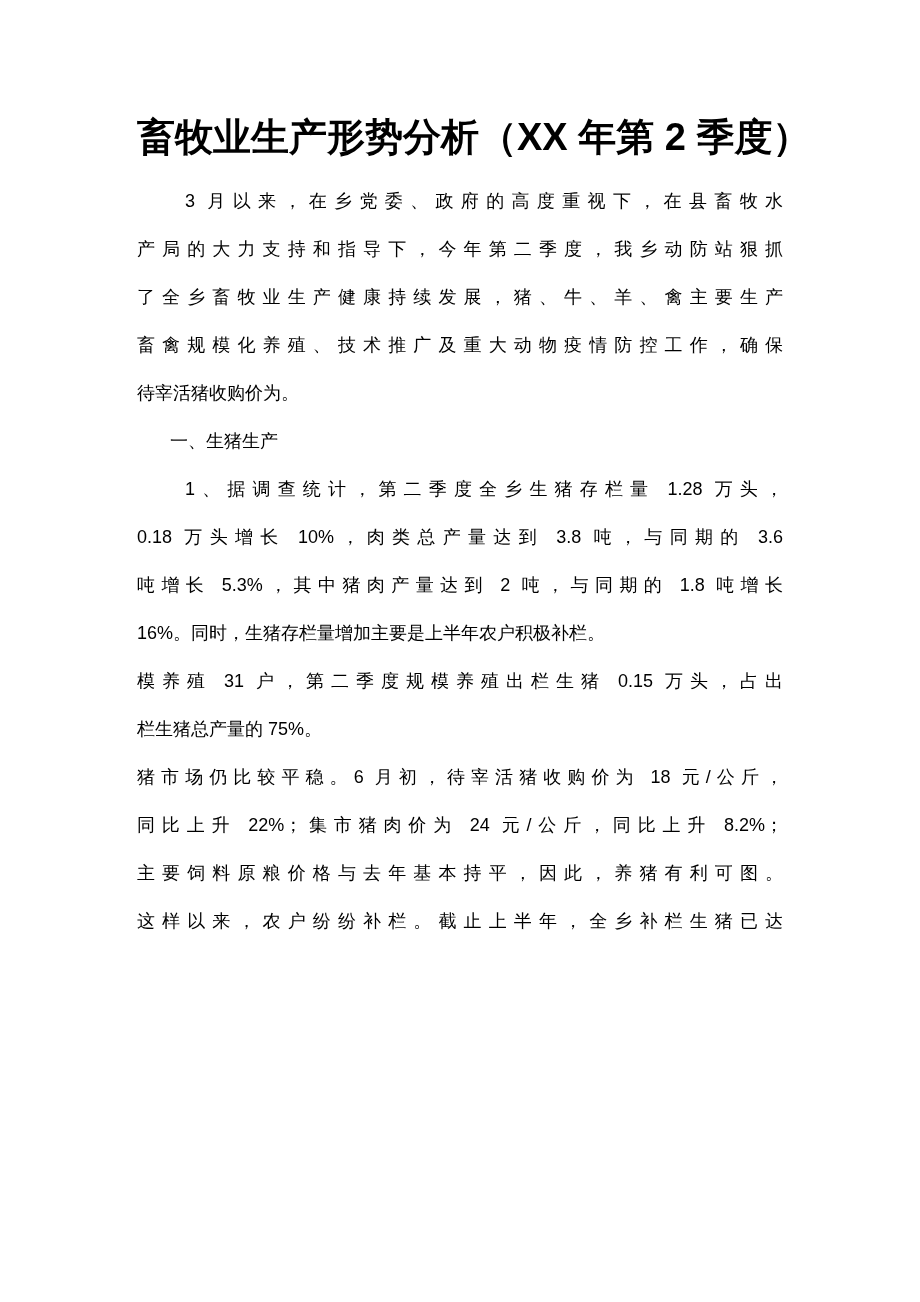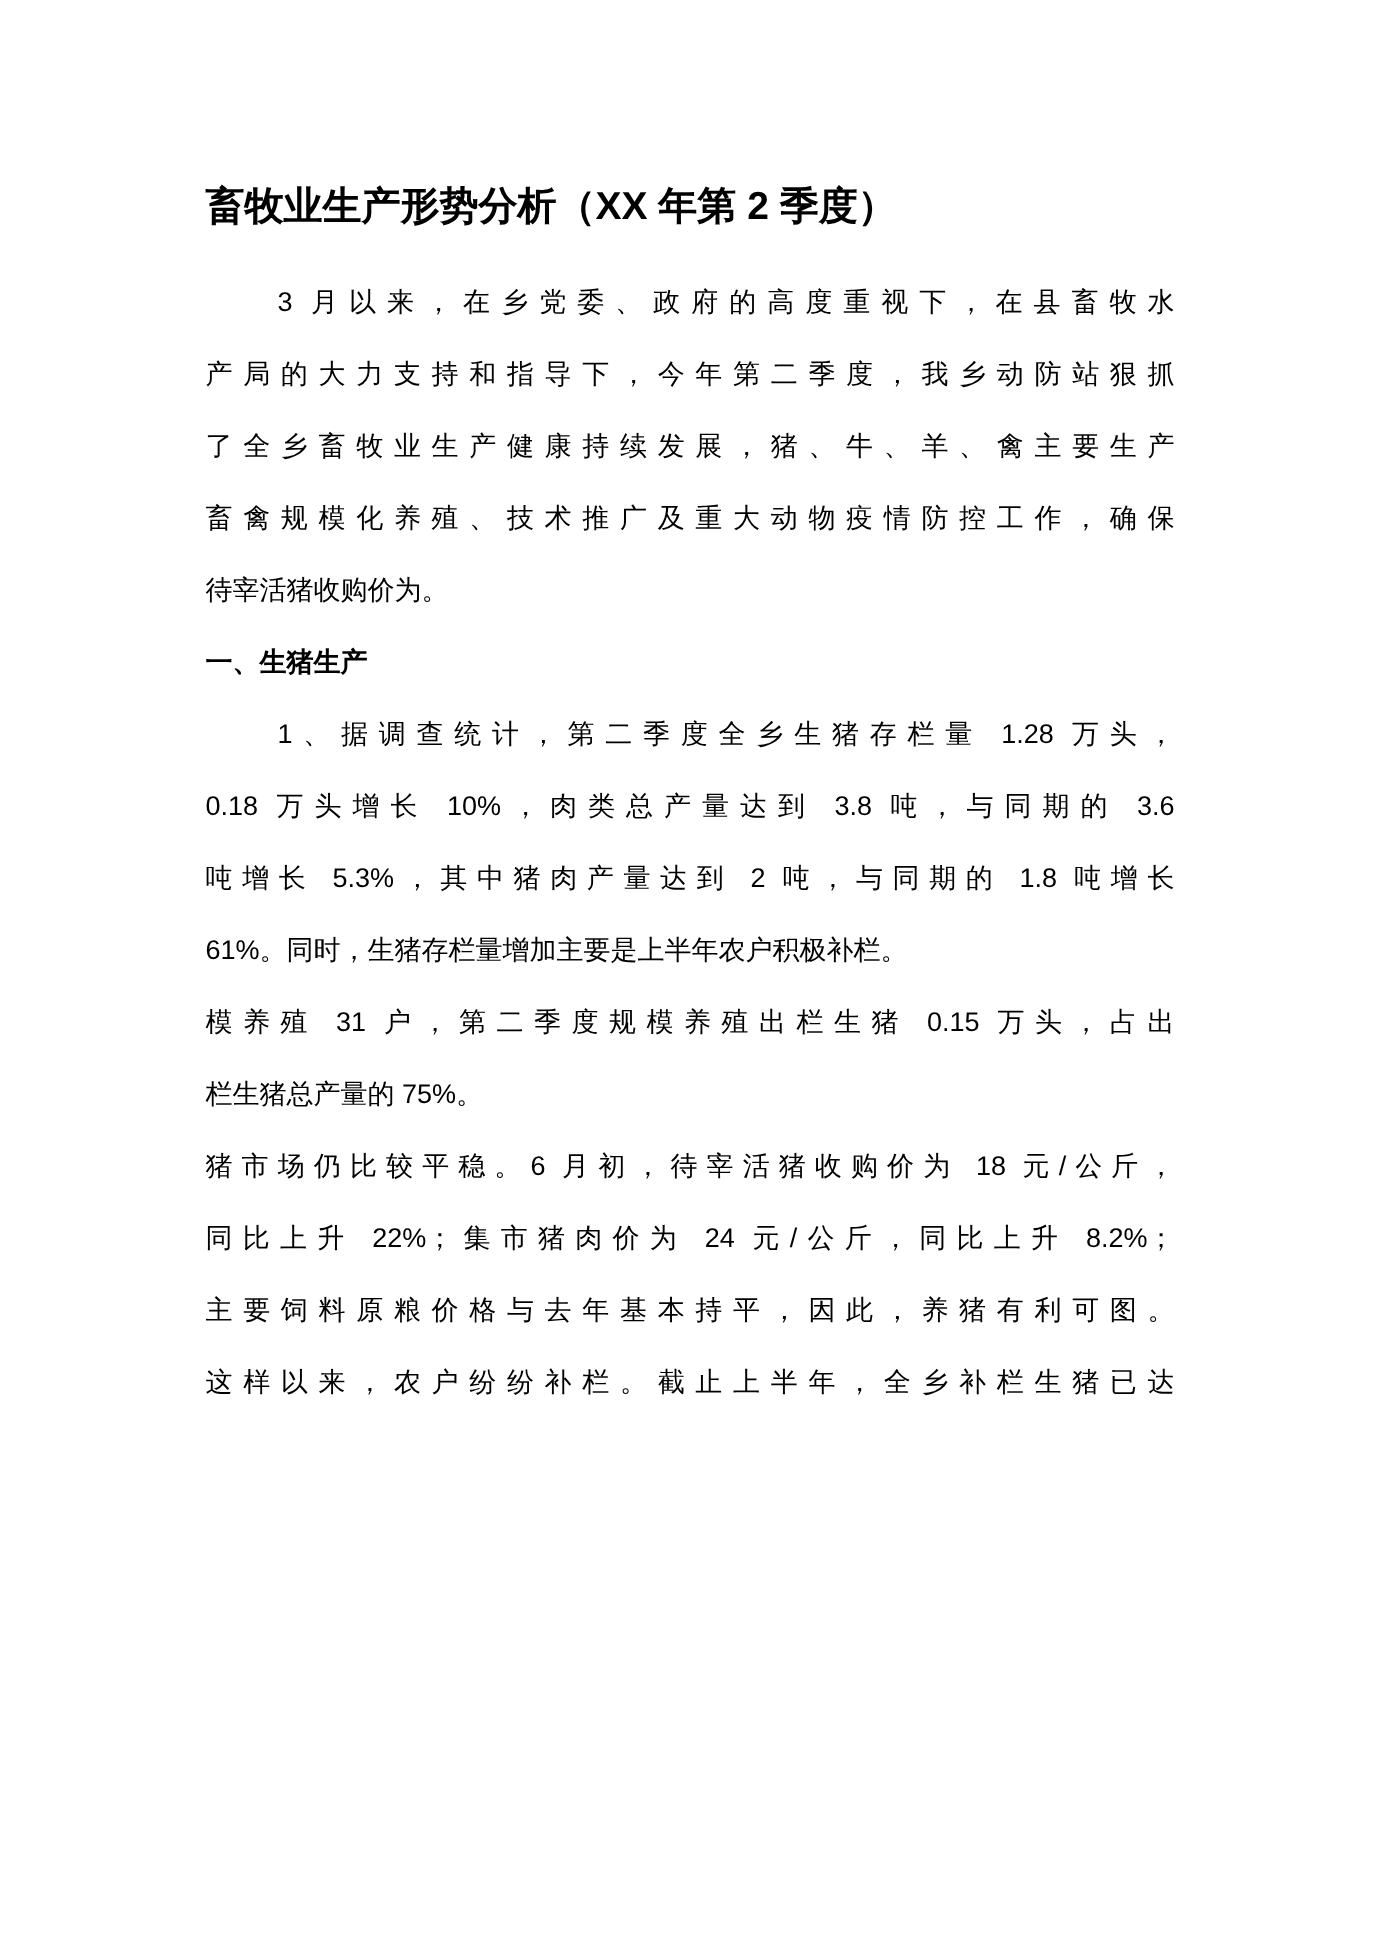--- a/index.html
+++ b/index.html
@@ -11,55 +11,55 @@
     font-family: "Liberation Sans", sans-serif;
     color: #000000;
     overflow: hidden;
   }
   .content {
     margin: 0 137px;
     padding-top: 106px;
     width: 646px;
   }
   .title {
-    font-size: 26px;
+    font-size: 38px;
     font-weight: bold;
     line-height: 63px;
-    text-align: left;
+    text-align: center;
     margin: 0 0 8px 0;
     white-space: nowrap;
   }
   .line {
     font-size: 18px;
     height: 48px;
     line-height: 48px;
     text-align: justify;
     overflow: hidden;
   }
   .line.just { text-align-last: justify; }
   .line.indent { text-indent: 48px; }
-  .line.heading { font-weight: bold; }
+  .line.heading { font-weight: normal; margin-left: 33px; }
 </style>
 </head>
 <body>
 
 <div class="doc">
   <div class="content">
     <h1 class="title">畜牧业生产形势分析（XX 年第 2 季度）</h1>
     <div>
         <div class="line just indent">3 月以来，在乡党委、政府的高度重视下，在县畜牧水</div>
         <div class="line just">产局的大力支持和指导下，今年第二季度，我乡动防站狠抓</div>
         <div class="line just">了全乡畜牧业生产健康持续发展，猪、牛、羊、禽主要生产</div>
         <div class="line just">畜禽规模化养殖、技术推广及重大动物疫情防控工作，确保</div>
         <div class="line">待宰活猪收购价为。</div>
         <div class="line heading">一、生猪生产</div>
         <div class="line just indent">1、据调查统计，第二季度全乡生猪存栏量 1.28 万头，</div>
         <div class="line just">0.18 万头增长 10%，肉类总产量达到 3.8 吨，与同期的 3.6</div>
         <div class="line just">吨增长 5.3%，其中猪肉产量达到 2 吨，与同期的 1.8 吨增长</div>
-        <div class="line">61%。同时，生猪存栏量增加主要是上半年农户积极补栏。</div>
+        <div class="line">16%。同时，生猪存栏量增加主要是上半年农户积极补栏。</div>
         <div class="line just">模养殖 31 户，第二季度规模养殖出栏生猪 0.15 万头，占出</div>
         <div class="line">栏生猪总产量的 75%。</div>
         <div class="line just">猪市场仍比较平稳。6 月初，待宰活猪收购价为 18 元/公斤，</div>
         <div class="line just">同比上升 22%；集市猪肉价为 24 元/公斤，同比上升 8.2%；</div>
         <div class="line just">主要饲料原粮价格与去年基本持平，因此，养猪有利可图。</div>
         <div class="line just">这样以来，农户纷纷补栏。截止上半年，全乡补栏生猪已达</div>
       </div>
   </div>
 </div>
 

